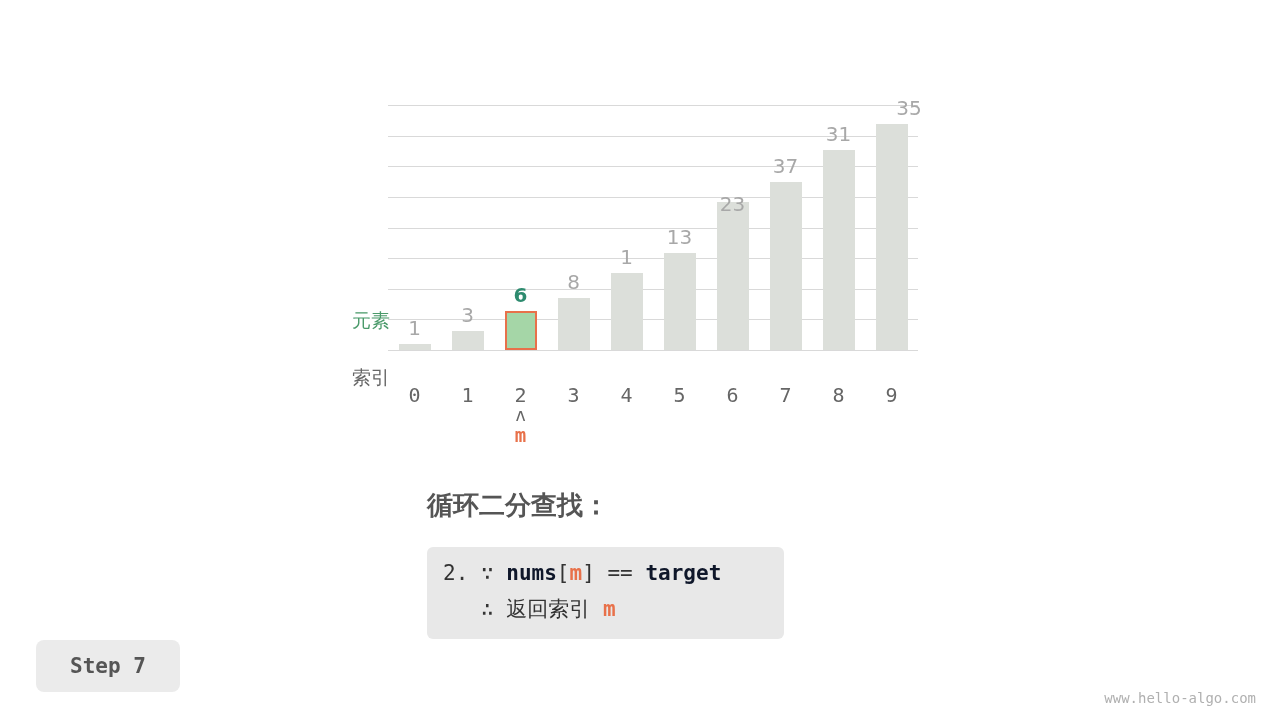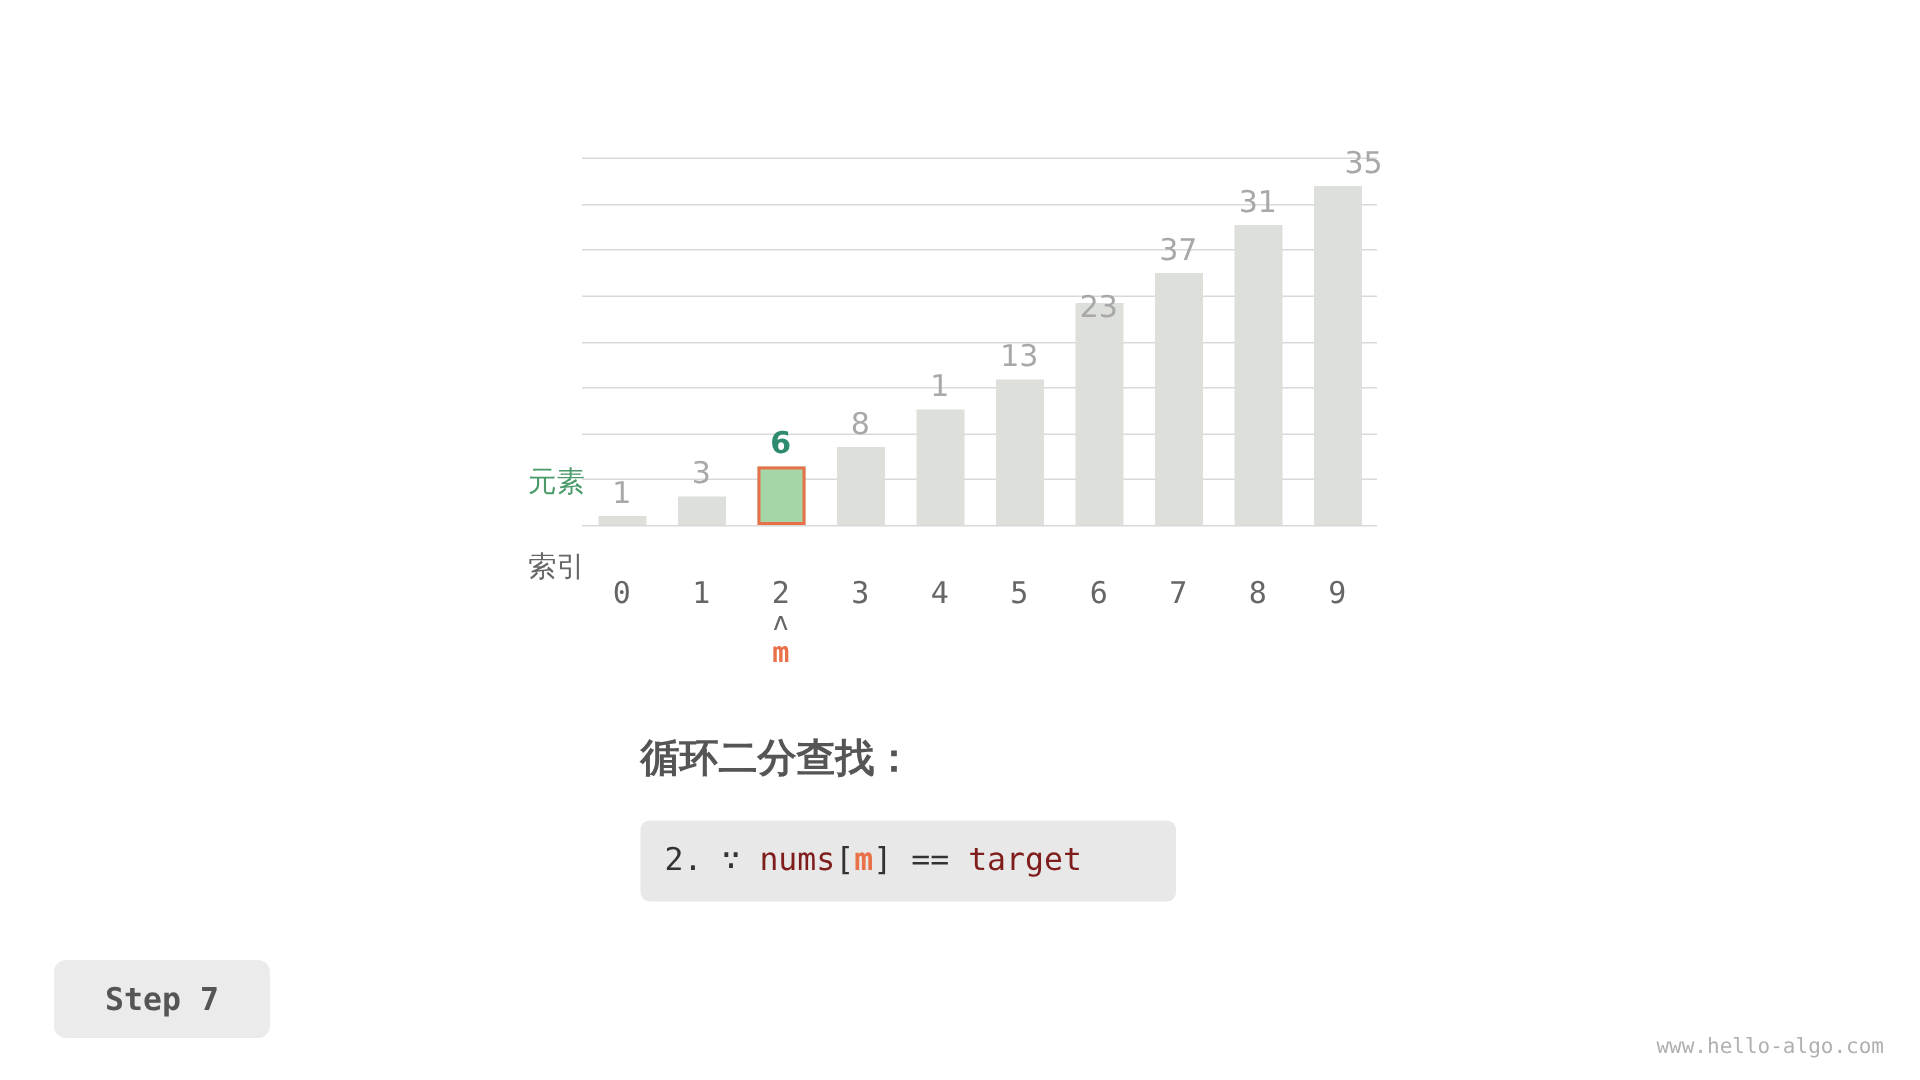--- a/index.html
+++ b/index.html
@@ -131,21 +131,21 @@
     padding: 14px 16px 16px 16px;
     margin-top: 14px;
     width: 325px;
   }
   .hl-box .t-line + .t-line {
     margin-top: 10px;
   }
   .m { color: #e8714a; font-weight: bold; }
   .i { color: #2f6fba; font-weight: bold; }
   .j { color: #4a3fd0; font-weight: bold; }
-  .g { color: #7f1d1d; font-weight: normal; margin-top: 16px; }
+  .g { color: #0f172a; font-weight: bold; margin-top: 16px; }
   .plain { color: #333333; }
 
   
   #step-badge {
     position: absolute;
     left: 36px;
     top: 640px;
     width: 144px;
     height: 52px;
     background: #ebebeb;
@@ -226,18 +226,19 @@
 
 </div>
 
 <div id="text-block">
   <div class="t-title">循环二分查找：</div>
 
 
   <div class="hl-box">
     <div class="t-line"><span class="plain">2.</span><span class="plain"> </span><span class="plain">∵</span><span class="plain"> </span><span class="g">nums</span><span class="plain">[</span><span class="m">m</span><span class="plain">]</span><span class="plain"> </span><span class="plain">==</span><span class="plain"> </span><span class="g">target</span></div>
 
+    <div class="t-line"><span class="plain">   </span><span class="plain">∴</span><span class="plain"> </span><span class="plain">返回索引</span><span class="plain"> </span><span class="m">m</span></div>
   </div>
 </div>
 
 <div id="step-badge">Step 7</div>
 
 <div id="watermark">www.hello-algo.com</div>
 
 </body></html>

